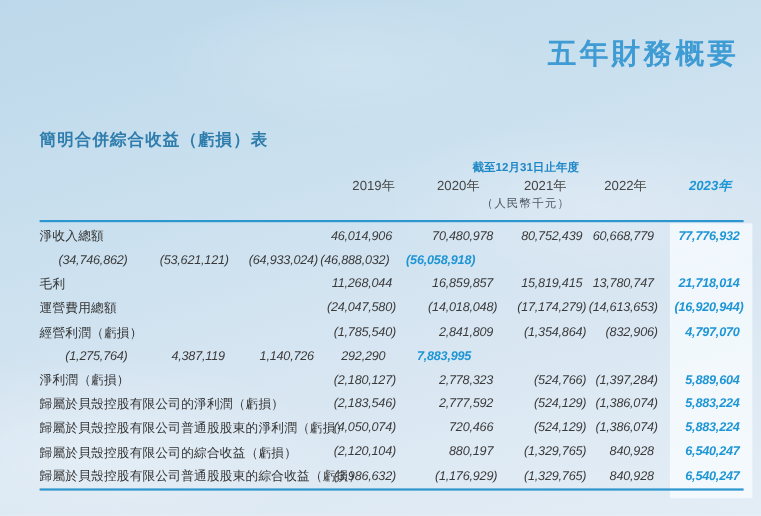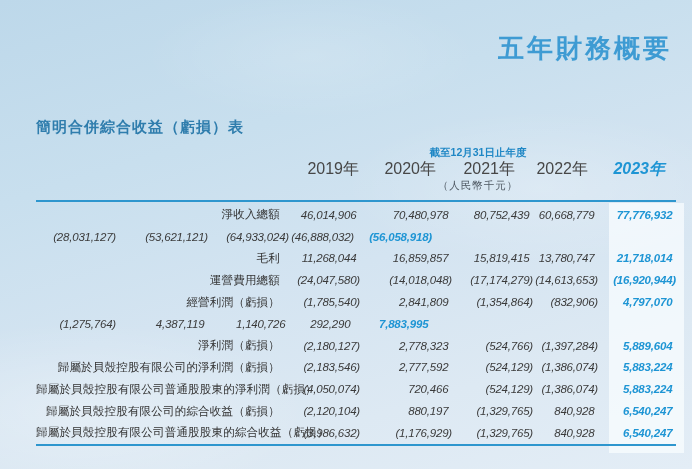--- a/index.html
+++ b/index.html
@@ -35,21 +35,21 @@
   .tbl { position:absolute; left:36px; top:143px; width:640px; z-index:1; }
 
   .hdr-period {
     margin-left:244px; width:396px; text-align:center;
     padding-top:3px; line-height:13px;
     font-size:10.5px; font-weight:bold; color:#1f87c5;
   }
 
   .hdr-years { display:flex; margin-top:3px; line-height:14px; }
   .hdr-years .spacer { width:244px; }
-  .yc { font-size:16px; color:#474747; text-align:right; white-space:nowrap; }
+  .yc { font-size:12px; color:#474747; text-align:right; white-space:nowrap; }
   .yc.c1 { padding-right:1px; }
   .yc.c2 { padding-right:16px; }
   .yc.c3 { padding-right:18px; }
   .yc.c4 { padding-right:20px; }
   .yc.c5 { padding-right:11px; }
   .hi-year { color:#1e95d4; font-weight:bold;font-style:italic; }
 
   .hdr-unit {
     margin-left:244px; width:396px; text-align:center;
     margin-top:3px; line-height:13px;
@@ -58,21 +58,21 @@
 
   .rows {
     margin-top:8px;
     border-top:2.5px solid #2e96ce;
     border-bottom:2.5px solid #2e96ce;
     padding-top:2px;
   }
   .row { display:flex; align-items:center; height:21.8px; }
   .lbl {
     width:244px; flex:none; font-size:11.5px; color:#333;
-    white-space:nowrap; letter-spacing:0.2px;text-align:right;
+    white-space:nowrap; letter-spacing:0.2px;
   }
   .num {
     flex:none; font-size:11.5px; color:#3a3a3a; text-align:right;
     letter-spacing:-0.2px; white-space:nowrap;font-style:italic;
   }
   .c1 { width:80px; }
   .c2 { width:92px; }
   .c3 { width:81px; }
   .c4 { width:75px; padding-right:10px; }
   .c5 { width:68px; }
@@ -106,21 +106,21 @@
 
     <div class="row">
           <div class="lbl">淨收入總額</div>
           <div class="num c1">46,014,906<span class="ip">)</span></div>
           <div class="num c2">70,480,978<span class="ip">)</span></div>
           <div class="num c3">80,752,439<span class="ip">)</span></div>
           <div class="num c4">60,668,779<span class="ip">)</span></div>
           <div class="num c5 hi">77,776,932<span class="ip">)</span></div>
         </div>
         <div class="row">
-          <div class="num c1">(28,031,127)</div>
+          <div class="num c1">(34,746,862)</div>
           <div class="num c2">(53,621,121)</div>
           <div class="num c3">(64,933,024)</div>
           <div class="num c4">(46,888,032)</div>
           <div class="num c5 hi">(56,058,918)</div>
         </div>
         <div class="row">
           <div class="lbl">毛利</div>
           <div class="num c1">11,268,044<span class="ip">)</span></div>
           <div class="num c2">16,859,857<span class="ip">)</span></div>
           <div class="num c3">15,819,415<span class="ip">)</span></div>

